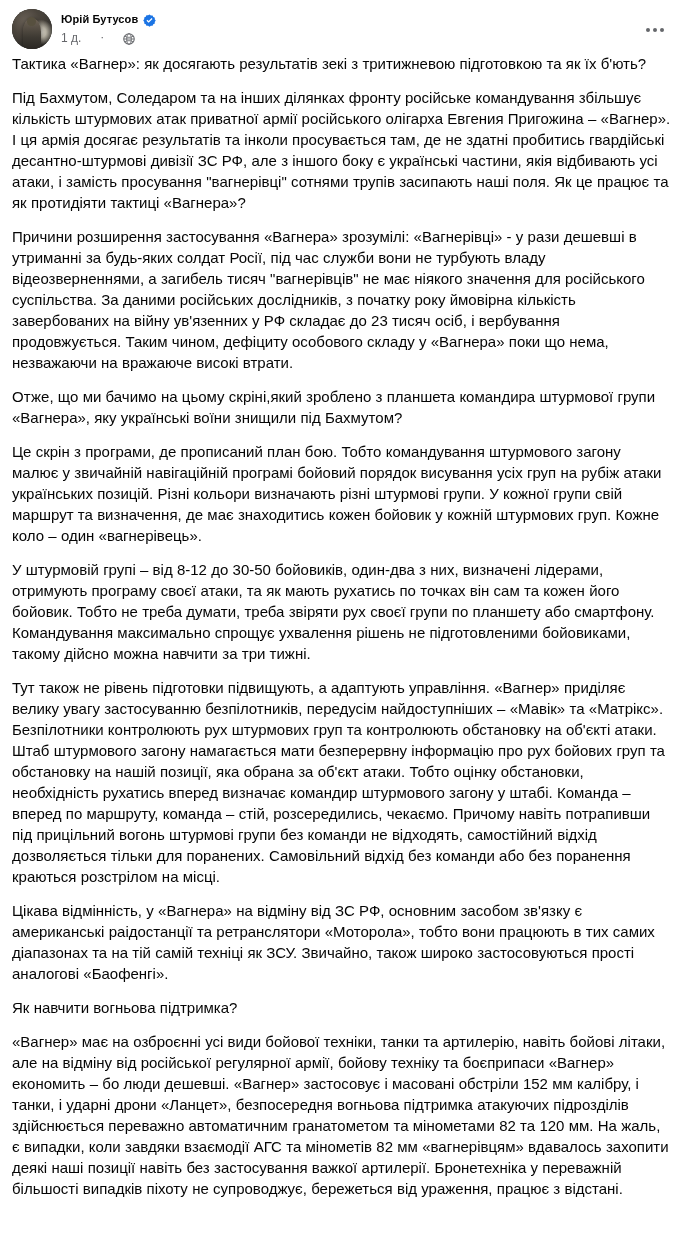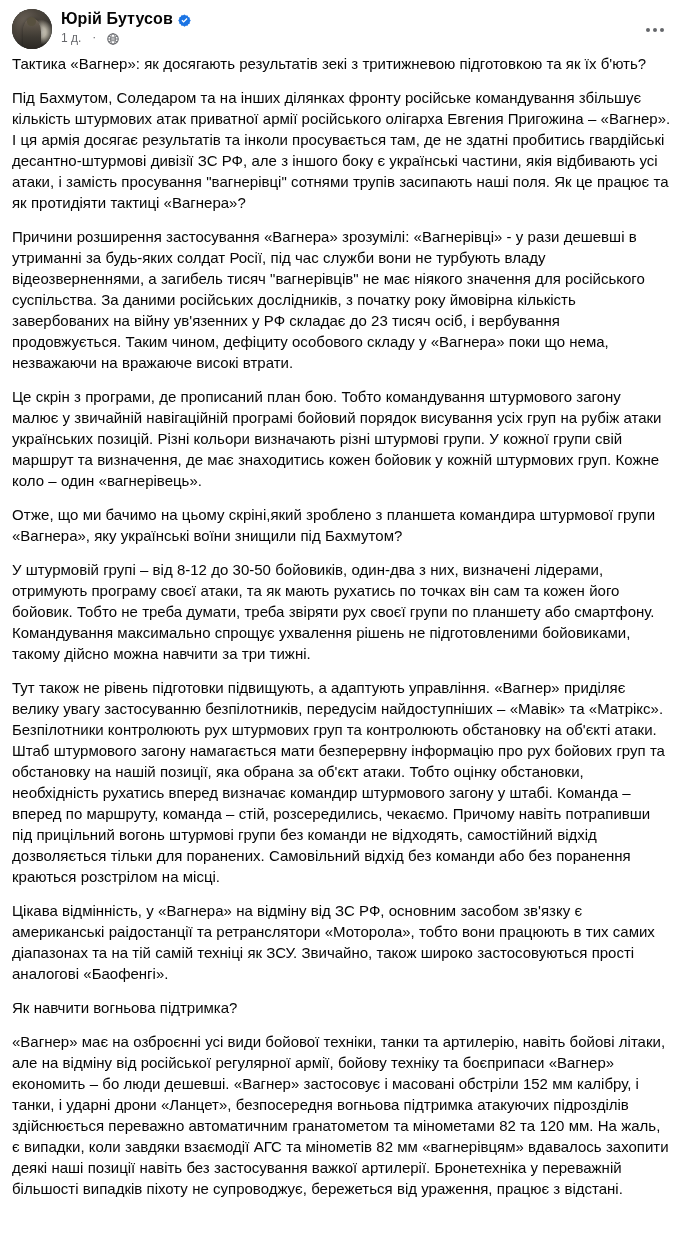--- a/index.html
+++ b/index.html
@@ -78,38 +78,38 @@
     padding-top: 1px;
     min-width: 0;
   }
   .name-row {
     display: flex;
     align-items: center;
     gap: 5px;
     line-height: 1;
   }
   .author-name {
-    font-size: 16px;
+    font-size: 11px;
     font-weight: 700;
     color: #050505;
     letter-spacing: 0.1px;
     line-height: 18px;
   }
   .verified-badge {
     width: 13px;
     height: 13px;
     flex: 0 0 13px;
     display: inline-block;
     position: relative;
     top: 1px;
   }
   .meta-row {
     display: flex;
     align-items: center;
-    gap: 11px;
+    gap: 19px;
     margin-top: 3px;
     font-size: 12px;
     color: #65676b;
     line-height: 14px;
   }
   .meta-time { color: #65676b; }
   .meta-dot {
     color: #65676b;
     font-size: 12px;
     line-height: 12px;
@@ -207,22 +207,22 @@
       <i></i>
       <i></i>
     </button>
 
   </div>
 
   <div class="post-body">
     <p>Тактика «Вагнер»: як досягають результатів зекі з тритижневою підготовкою та як їх б'ють?</p>
     <p>Під Бахмутом, Соледаром та на інших ділянках фронту російське командування збільшує кількість штурмових атак приватної армії російського олігарха Евгения Пригожина – «Вагнер». І ця армія досягає результатів та інколи просувається там, де не здатні пробитись гвардійські десантно-штурмові дивізії ЗС РФ, але з іншого боку є українські частини, якія відбивають усі атаки, і замість просування "вагнерівці" сотнями трупів засипають наші поля. Як це працює та як протидіяти тактиці «Вагнера»?</p>
     <p>Причини розширення застосування «Вагнера» зрозумілі: «Вагнерівці» - у рази дешевші в утриманні за будь-яких солдат Росії, під час служби вони не турбують владу відеозверненнями, а загибель тисяч "вагнерівців" не має ніякого значення для російського суспільства. За даними російських дослідників, з початку року ймовірна кількість завербованих на війну ув'язенних у РФ складає до 23 тисяч осіб, і вербування продовжується. Таким чином, дефіциту особового складу у «Вагнера» поки що нема, незважаючи на вражаюче високі втрати.</p>
+    <p>Отже, що ми бачимо на цьому скріні,який зроблено  з планшета командира штурмової групи «Вагнера», яку українські воїни знищили під Бахмутом?</p>
     <p>Це скрін з програми, де прописаний план бою. Тобто командування штурмового загону малює у звичайній навігаційній програмі бойовий порядок висування усіх груп на рубіж атаки українських позицій. Різні кольори визначають різні штурмові групи. У кожної групи свій маршрут та визначення, де має знаходитись кожен бойовик у кожній штурмових груп. Кожне коло – один «вагнерівець».</p>
-    <p>Отже, що ми бачимо на цьому скріні,який зроблено  з планшета командира штурмової групи «Вагнера», яку українські воїни знищили під Бахмутом?</p>
     <p>У штурмовій групі – від 8-12 до 30-50 бойовиків, один-два з них, визначені лідерами, отримують програму своєї атаки, та як мають рухатись по точках він сам та кожен його бойовик. Тобто не треба думати, треба звіряти рух своєї групи по планшету або смартфону. Командування максимально спрощує ухвалення рішень не підготовленими бойовиками, такому дійсно можна навчити за три тижні.</p>
     <p>Тут також не рівень підготовки підвищують, а адаптують управління. «Вагнер» приділяє велику увагу застосуванню безпілотників, передусім найдоступніших – «Мавік» та «Матрікс». Безпілотники контролюють рух штурмових груп та контролюють обстановку на об'єкті атаки. Штаб штурмового загону намагається мати безперервну інформацію про рух бойових груп та обстановку на нашій позиції, яка обрана за об'єкт атаки. Тобто оцінку обстановки, необхідність рухатись вперед визначає командир штурмового загону у штабі. Команда – вперед по маршруту, команда – стій, розсередились, чекаємо. Причому навіть потрапивши під прицільний вогонь штурмові групи без команди не відходять, самостійний відхід дозволяється тільки для поранених. Самовільний відхід без команди або без поранення краються розстрілом на місці.</p>
     <p>Цікава відмінність, у «Вагнера» на відміну від ЗС РФ, основним засобом зв'язку є американські раідостанції та ретранслятори «Моторола», тобто вони працюють в тих самих діапазонах та на тій самій техніці як ЗСУ. Звичайно, також широко застосовуються прості аналогові «Баофенгі».</p>
     <p>Як навчити вогньова підтримка?</p>
     <p>«Вагнер» має на озброєнні усі види бойової техніки, танки та артилерію, навіть бойові літаки, але на відміну від російської регулярної армії, бойову техніку та боєприпаси «Вагнер» економить – бо люди дешевші. «Вагнер» застосовує і масовані обстріли 152 мм калібру, і танки, і ударні дрони «Ланцет», безпосередня вогньова підтримка атакуючих підрозділів здійснюється переважно автоматичним гранатометом та мінометами 82 та 120 мм. На жаль, є випадки, коли завдяки взаємодії АГС та мінометів 82 мм «вагнерівцям» вдавалось захопити деякі наші позиції навіть без застосування важкої артилерії. Бронетехніка у переважній більшості випадків піхоту не супроводжує, бережеться від ураження, працює з відстані.</p>
   </div>
 
 </div>
 
 </body></html>

